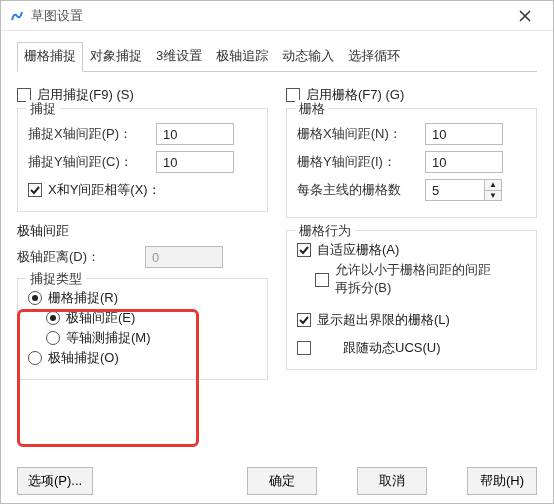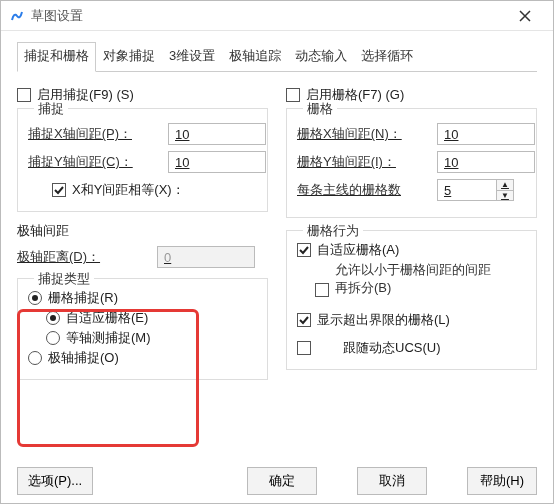--- a/index.html
+++ b/index.html
@@ -98,37 +98,35 @@
     margin-top: 4px;
     position: relative;
   }
   .fieldset .legend {
     position: absolute;
     top: -9px; left: 8px;
     background: #fff;
     padding: 0 4px;
     font-size: 13px;
     color: #333;
-    margin-left: 8px;
   }
   .form-row {
     display: flex;
     align-items: center;
-    gap: 20px;
+    gap: 8px;
     margin: 6px 0;
-    text-decoration: underline;
   }
   .form-row label {
     width: 120px;
     color: #333;
     flex-shrink: 0;
   }
   .col-right .form-row label { width: 120px; }
   input.txt {
-    width: 98px;
+    width: 78px;
     height: 22px;
     border: 1px solid #bbb;
     padding: 0 6px;
     font-size: 13px;
     background: #fff;
     color: #222;
   }
   input.txt[disabled] {
     background: #f2f2f2;
     color: #999;
@@ -199,21 +197,21 @@
     <span class="title">草图设置</span>
     <div class="close">
       <svg width="12" height="12" viewBox="0 0 12 12">
           <path d="M1 1 L11 11 M11 1 L1 11" stroke="#333" stroke-width="1.5"></path>
         </svg>
     </div>
   </div>
 
   <div class="content">
     <div class="tabstrip">
-      <div class="tab active">捕捉和栅格</div>
+      <div class="tab active">栅格捕捉</div>
       <div class="tab">对象捕捉</div>
       <div class="tab">3维设置</div>
       <div class="tab">极轴追踪</div>
       <div class="tab">动态输入</div>
       <div class="tab">选择循环</div>
     </div>
 
     <div class="cols">
 
       <div class="col">
@@ -227,21 +225,21 @@
         <div class="fieldset">
           <span class="legend">捕捉</span>
           <div class="form-row">
             <label>捕捉X轴间距(P)：</label>
             <input class="txt" value="10" style="">
           </div>
           <div class="form-row">
             <label>捕捉Y轴间距(C)：</label>
             <input class="txt" value="10" style="">
           </div>
-          <div class="check-row" style="margin-top:8px;margin-left:24px;">
+          <div class="check-row" style="margin-top:8px;">
             <span class="checkbox checked">
               <svg width="10" height="10" viewBox="0 0 10 10">
                   <path d="M1 5 L4 8 L9 2" stroke="#222" stroke-width="2" fill="none"></path>
                 </svg>
             </span>
             <span>X和Y间距相等(X)：</span>
           </div>
         </div>
 
         <div class="section-plain">
@@ -254,21 +252,21 @@
 
         <div class="fieldset" style="margin-top:10px;">
           <span class="legend">捕捉类型</span>
 
           <div class="check-row">
             <span class="radio checked"></span>
             <span>栅格捕捉(R)</span>
           </div>
           <div class="check-row indent-1">
             <span class="radio checked"></span>
-            <span>自适应栅格(E)</span>
+            <span>极轴间距(E)</span>
           </div>
           <div class="check-row indent-1">
             <span class="radio"></span>
             <span>等轴测捕捉(M)</span>
           </div>
           <div class="check-row">
             <span class="radio"></span>
             <span>极轴捕捉(O)</span>
           </div>
         </div>
@@ -308,21 +306,21 @@
           <span class="legend">栅格行为</span>
 
           <div class="check-row">
             <span class="checkbox checked">
               <svg width="10" height="10" viewBox="0 0 10 10">
                   <path d="M1 5 L4 8 L9 2" stroke="#222" stroke-width="2" fill="none"></path>
                 </svg>
             </span>
             <span>自适应栅格(A)</span>
           </div>
-          <div class="check-row indent-1" style="align-items:flex-end;">
+          <div class="check-row indent-1" style="align-items:center;">
             <span class="checkbox" style="margin-top:2px;">
               
             </span>
             <span class="small-note" style="max-width:160px;">允许以小于栅格间距的间距再拆分(B)</span>
           </div>
 
           <div class="check-row" style="margin-top:14px;">
             <span class="checkbox checked">
               <svg width="10" height="10" viewBox="0 0 10 10">
                   <path d="M1 5 L4 8 L9 2" stroke="#222" stroke-width="2" fill="none"></path>

